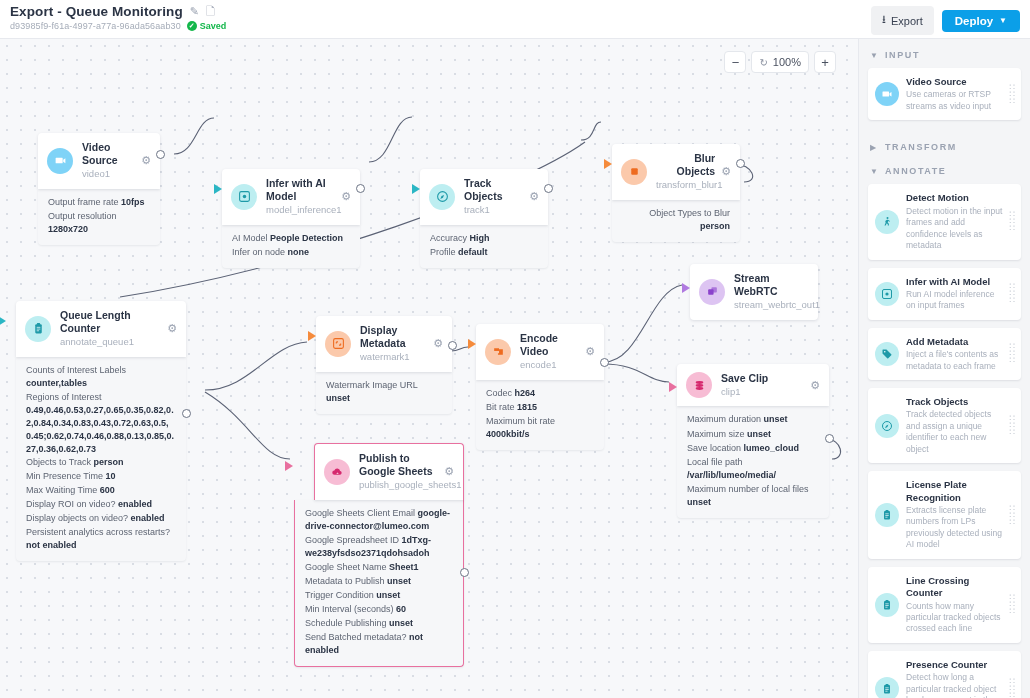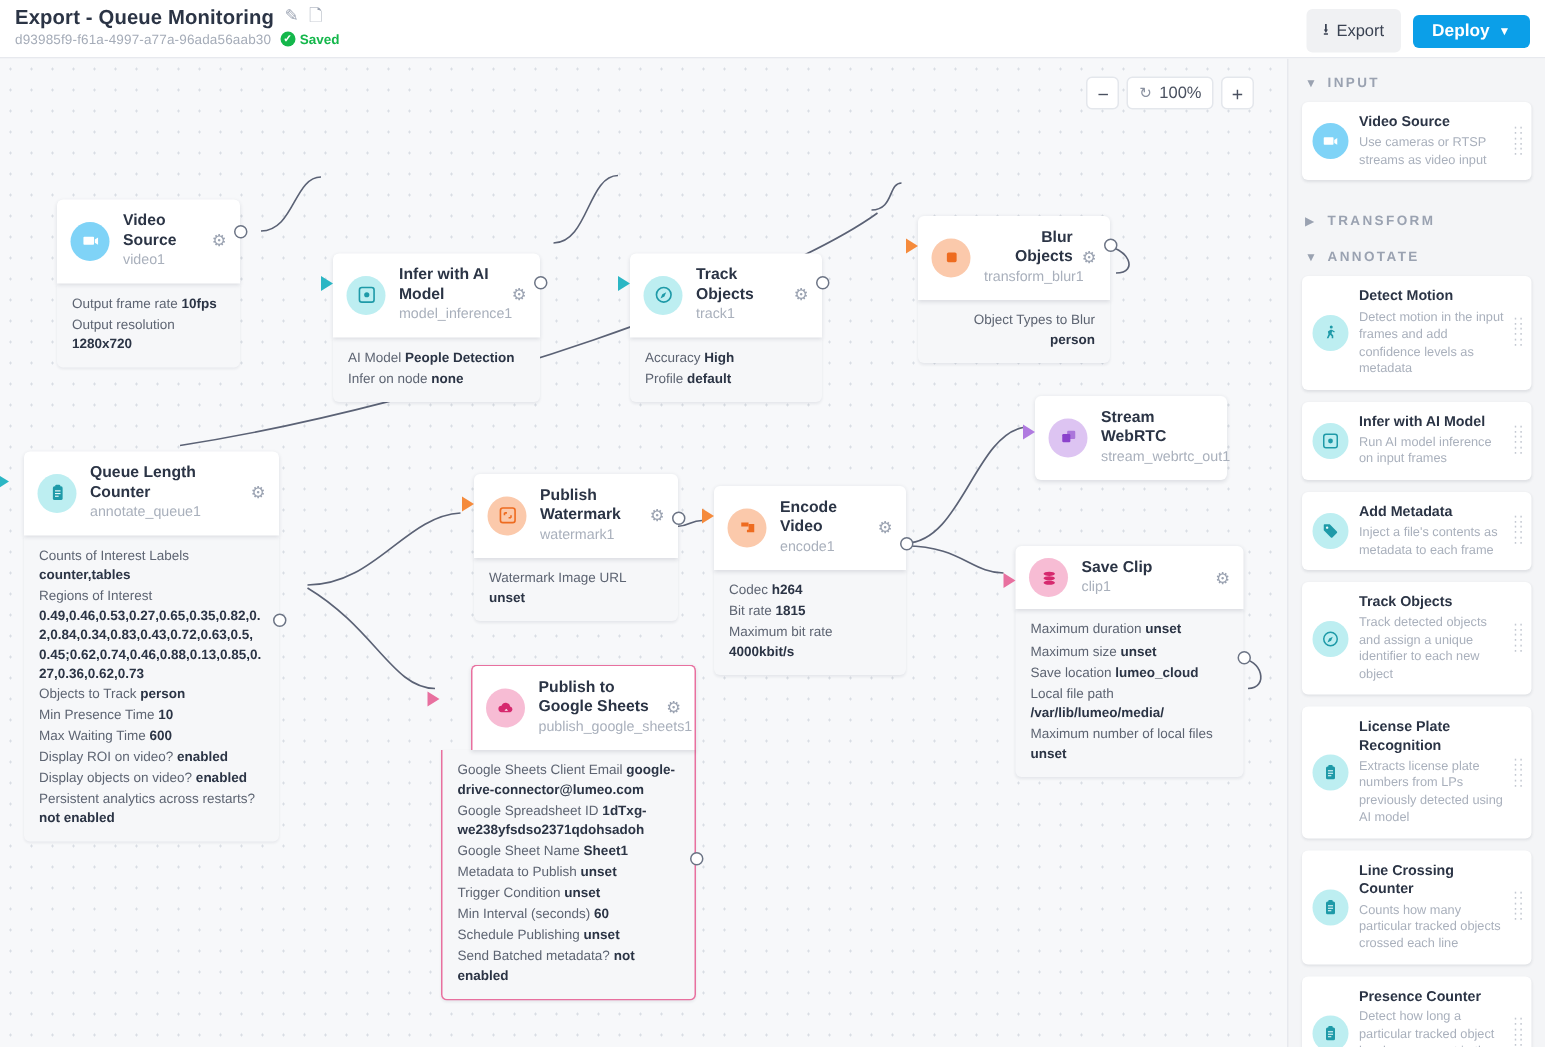--- a/index.html
+++ b/index.html
@@ -320,21 +320,21 @@
 
   <div class="node" style="left:316px; top:277px; width:136px;">
     <div class="node-head">
       <div class="node-ico" style="background:#fbc9ab;">
         <svg width="13" height="13" viewBox="0 0 24 24" fill="none" stroke="#ee6b1f" stroke-width="2">
             <rect x="3" y="3" width="18" height="18" rx="3"></rect>
             <path d="M8 9h3M8 9v3M16 15h-3M16 15v-3"></path>
           </svg>
       </div>
       <div class="node-txt">
-        <div class="node-title">Publish Watermark</div>
+        <div class="node-title">Display Metadata</div>
         <div class="node-sub">watermark1</div>
       </div>
       <span class="node-gear">⚙</span>
     </div>
     <div class="node-body">
       <div class="prop"><span>Watermark Image URL</span> <b>unset</b></div>
     </div>
     <div class="port-in orange" style="left:-8px; top:15px;"></div>
     <div class="port-out" style="left:132px; top:25px;"></div>
   </div>

